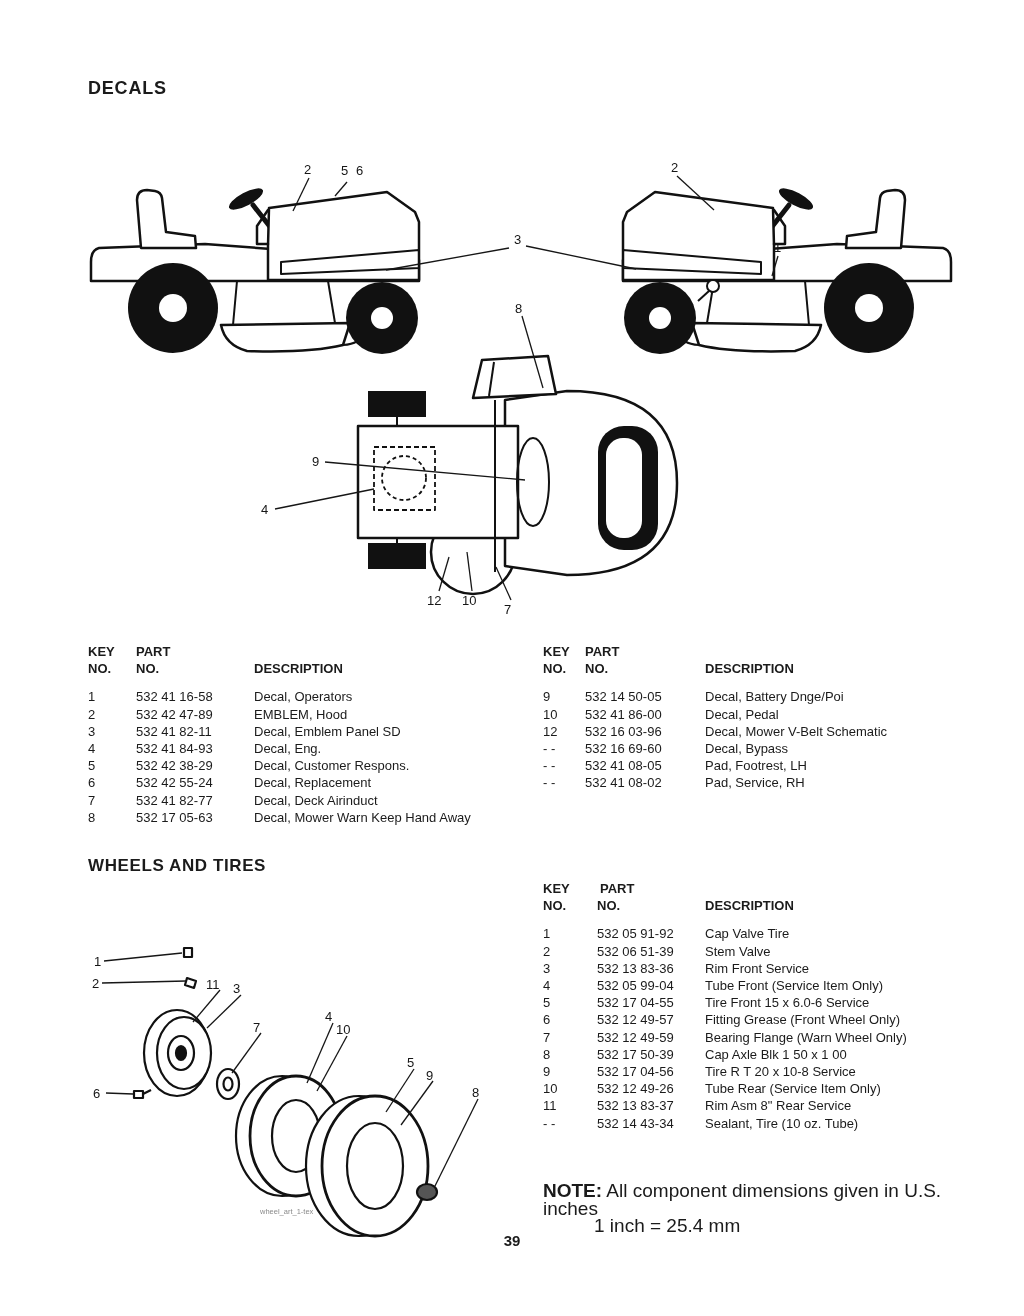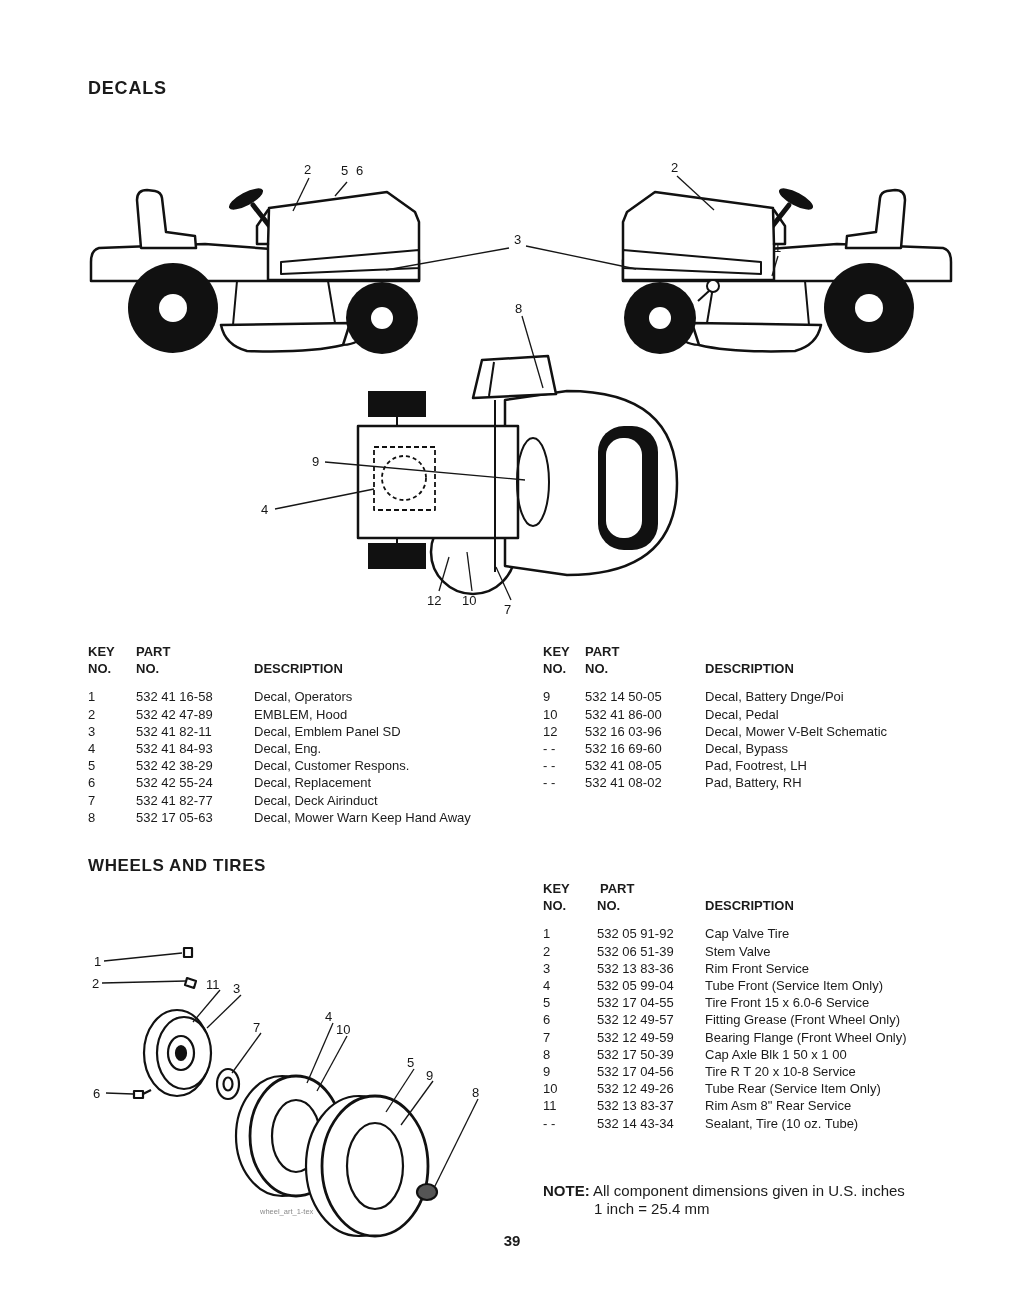--- a/index.html
+++ b/index.html
@@ -18,21 +18,21 @@
     left:88px; top:78px;
     font-size:18px; font-weight:bold; letter-spacing:.8px;
   }
   .section-heading {
     font-size:17px; font-weight:bold; letter-spacing:.6px;
   }
   .parts { font-size:13px; line-height:17.2px; }
   .pt-row { display:grid; grid-template-columns:48px 118px 1fr; }
   .pt-row.head { font-weight:bold; }
   .gap { height:11px; }
-  .note-block { font-size:15px; line-height:17.5px; width:430px; }
+  .note-block { font-size:19px; line-height:17.5px; width:430px; }
   .note-block b { font-weight:bold; }
   .note-l2 { margin-left:51px; }
   .page-number {
     left:0; right:0; top:1232px; text-align:center;
     font-size:15px; font-weight:bold;
   }
   svg { overflow:visible; }
   svg text {
     font-family:"Liberation Sans", sans-serif;
     font-size:13px; fill:#161616; stroke:none;
@@ -216,21 +216,21 @@
         <span>Decal, Bypass</span>
       </div>
         <div class="pt-row" style="grid-template-columns:42px 120px 1fr">
         <span>- -</span>
         <span>532 41 08-05</span>
         <span>Pad, Footrest, LH</span>
       </div>
         <div class="pt-row" style="grid-template-columns:42px 120px 1fr">
         <span>- -</span>
         <span>532 41 08-02</span>
-        <span>Pad, Battery, RH</span>
+        <span>Pad, Service, RH</span>
       </div>
       </div>
   </div>
 
   <div class="abs section-heading" style="left:88px;top:856px">WHEELS AND TIRES</div>
 
   <svg class="abs" style="left:80px;top:928px" width="440" height="300" viewBox="0 0 440 300">
     <g stroke="#111111" stroke-width="2.2" fill="none" stroke-linejoin="round">
       <rect x="104" y="20" width="8" height="9" fill="#ffffff"></rect>
       <path d="M107,50 l9,3 l-2,7 l-9,-3 Z" fill="#ffffff"></path>
@@ -329,21 +329,21 @@
         <span>Tire Front 15 x 6.0-6 Service</span>
       </div>
         <div class="pt-row" style="grid-template-columns:54px 108px 1fr">
         <span>6</span>
         <span>532 12 49-57</span>
         <span>Fitting Grease (Front Wheel Only)</span>
       </div>
         <div class="pt-row" style="grid-template-columns:54px 108px 1fr">
         <span>7</span>
         <span>532 12 49-59</span>
-        <span>Bearing Flange (Front Wheel Only)</span>
+        <span>Bearing Flange (Warn Wheel Only)</span>
       </div>
         <div class="pt-row" style="grid-template-columns:54px 108px 1fr">
         <span>8</span>
         <span>532 17 50-39</span>
         <span>Cap Axle Blk 1 50 x 1 00</span>
       </div>
         <div class="pt-row" style="grid-template-columns:54px 108px 1fr">
         <span>9</span>
         <span>532 17 04-56</span>
         <span>Tire R T 20 x 10-8 Service</span>

